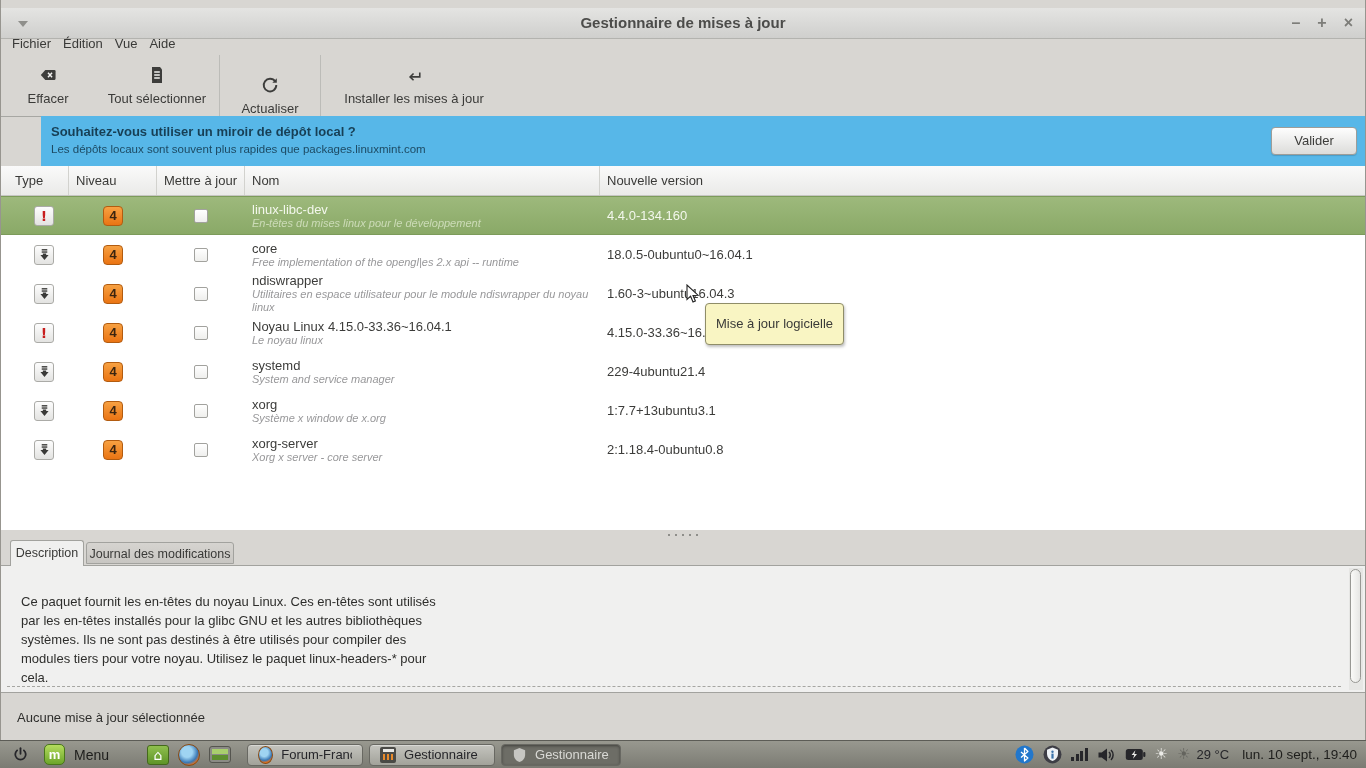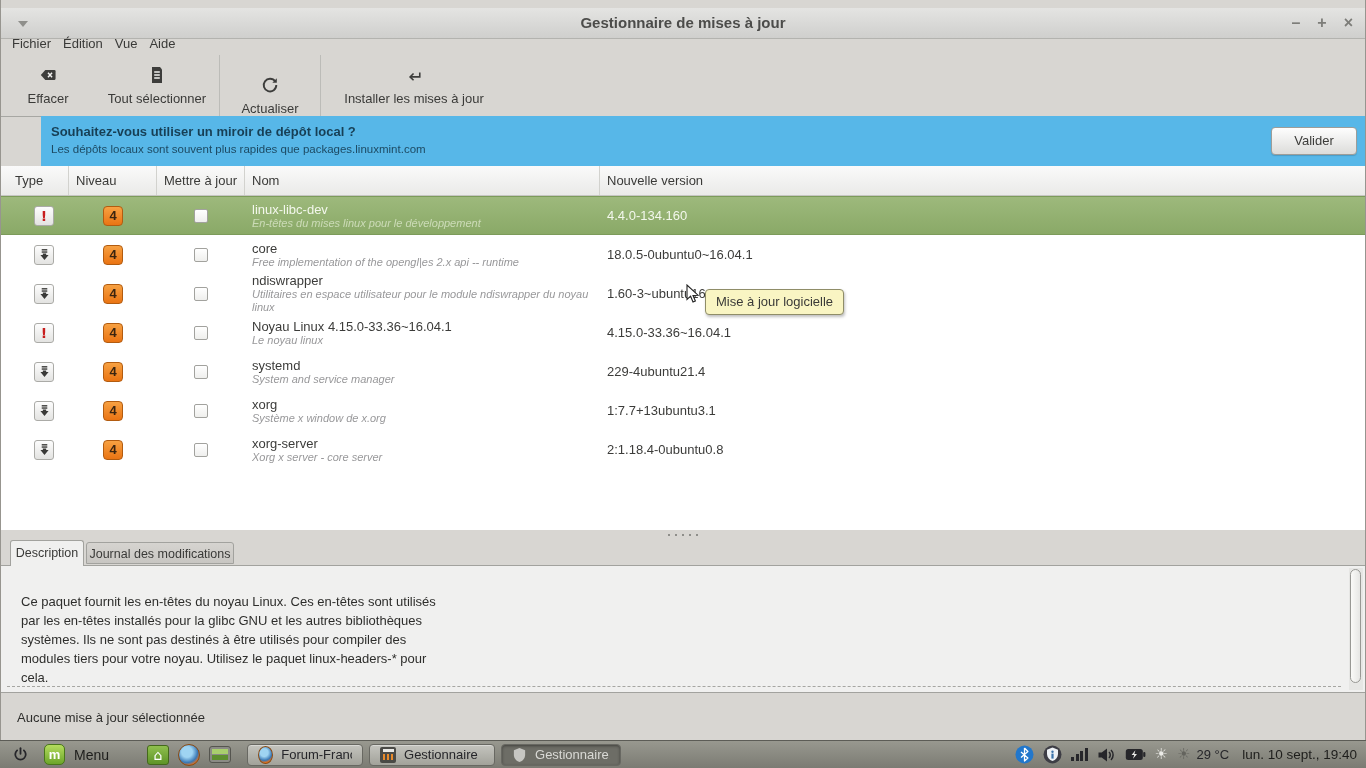--- a/index.html
+++ b/index.html
@@ -53,21 +53,21 @@
   .trow.selected .pkg-desc{color:rgba(240,247,228,.62);}
   .type-badge{width:20px;height:20px;border:1px solid #ababa7;border-radius:3px;box-sizing:border-box;
     background:linear-gradient(#fdfdfd,#e3e3e1);display:flex;align-items:center;justify-content:center;}
   .type-badge.security{color:#c81e1e;font-weight:bold;font-size:14px;font-family:"DejaVu Sans",sans-serif;}
   .lvl-badge{width:20px;height:20px;border:1px solid #b25c10;border-radius:4px;box-sizing:border-box;
     background:linear-gradient(#f7a142,#ea7413);color:#3a2410;font-weight:bold;font-size:13px;
     display:flex;align-items:center;justify-content:center;}
   .checkbox{width:14px;height:14px;border:1px solid #a2a29e;border-radius:2px;box-sizing:border-box;
     background:linear-gradient(#ffffff,#efefed);}
   
-  .tooltip{position:absolute;left:705px;top:289px;height:24px;padding:0 10px;line-height:23px;
+  .tooltip{position:absolute;left:705px;top:303px;height:24px;padding:8px 10px;line-height:23px;
     background:#f9f5c3;border:1px solid #8f8d68;border-radius:4px;font-size:13px;color:#3a3a38;
     box-shadow:1px 2px 3px rgba(0,0,0,.25);z-index:30;white-space:nowrap;}
   .cursor{position:absolute;left:685px;top:284px;z-index:31;}
   
   .splitter{position:absolute;left:0;top:530px;right:0;height:10px;display:flex;align-items:center;justify-content:center;gap:5px;}
   .splitter i{width:2px;height:2px;background:#8e8e8a;display:block;}
   
   .tab{position:absolute;box-sizing:border-box;font-size:12.5px;color:#3a3a38;text-align:center;
     border:1px solid #a2a29e;border-radius:3px 3px 0 0;white-space:nowrap;}
   .tab.active{left:9px;top:540px;width:74px;height:26px;line-height:24px;background:#f0f0ef;border-bottom:none;z-index:3;}

